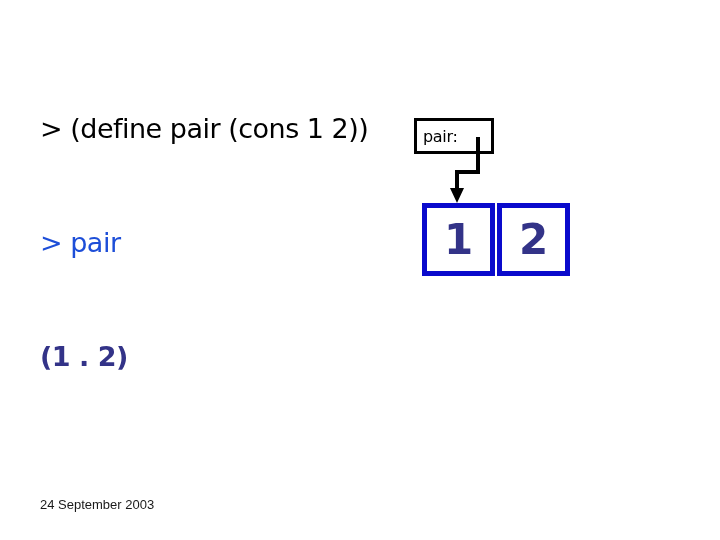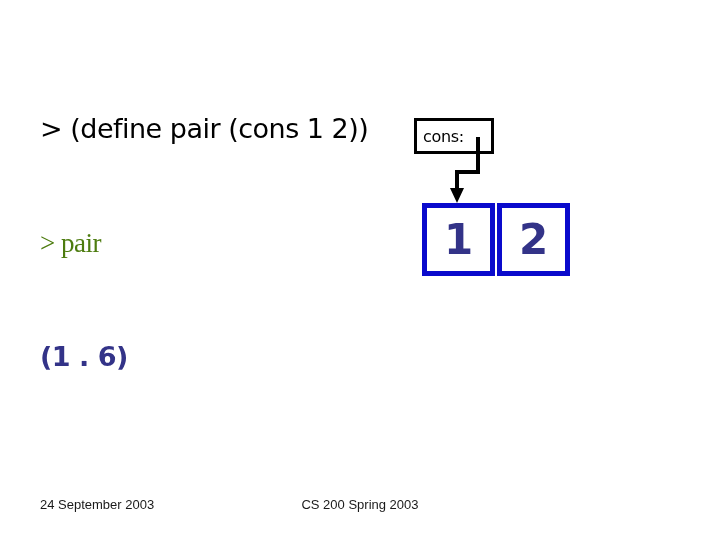--- a/index.html
+++ b/index.html
@@ -96,37 +96,36 @@
     text-align: right;
   }
 </style>
 </head>
 <body>
 
 <div class="slide">
 
   <div class="repl">
     <div class="code-line" style="color: rgb(0, 0, 0);">&gt; (define pair (cons 1 2))</div>
-    <div class="code-line" style="color: #4d7c0f; font-family: Liberation Serif, serif;">&gt; pair</div>
-    <div class="result-line" style="color: rgb(51, 51, 136);">(1 . 6)</div>
+    <div class="code-line" style="color: #1d4ed8;">&gt; pair</div>
+    <div class="result-line" style="color: rgb(51, 51, 136);">(1 . 2)</div>
   </div>
 
   <div class="pair-box">
-    <span class="pair-box-label">cons:</span>
+    <span class="pair-box-label">pair:</span>
   </div>
 
   <svg class="arrow" width="60" height="80" viewBox="0 0 60 80" xmlns="http://www.w3.org/2000/svg">
     <path d="M38 7 L38 42 L17 42 L17 60" fill="none" stroke="#000000" stroke-width="4"></path>
     <polygon points="10,58 24,58 17,73" fill="#000000"></polygon>
   </svg>
 
   <div class="cons">
     <div class="cell" style="color: rgb(51, 51, 136);">1</div>
     <div class="cell" style="color: rgb(51, 51, 136);">2</div>
   </div>
 
   <div class="footer">
-    <span class="f-center">CS 200 Spring 2003</span>
     <span class="f-left">24 September 2003</span>
     <span class="f-right">10</span>
   </div>
 
 </div>
 
 </body></html>

